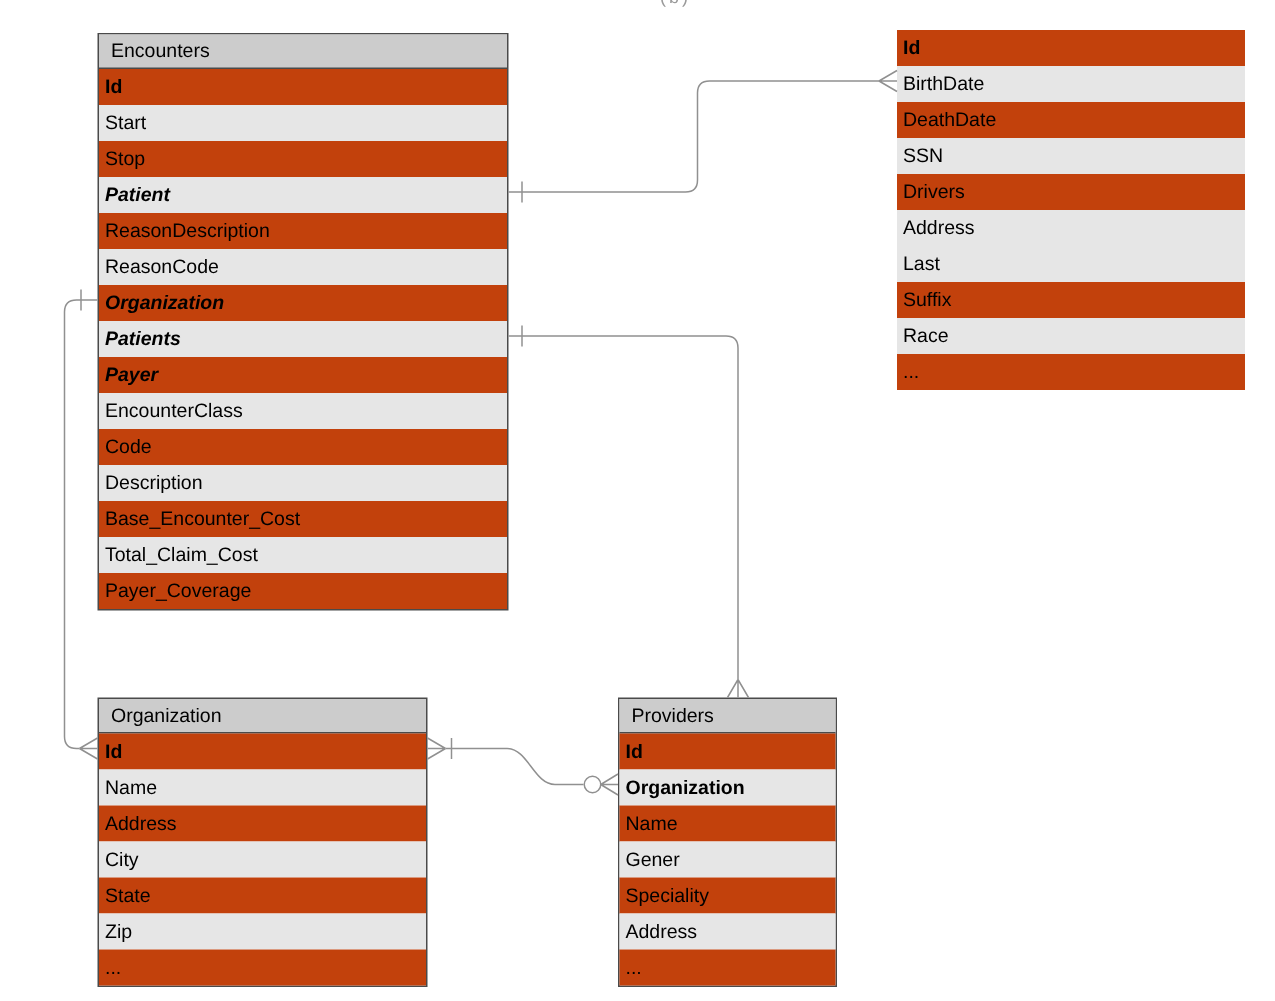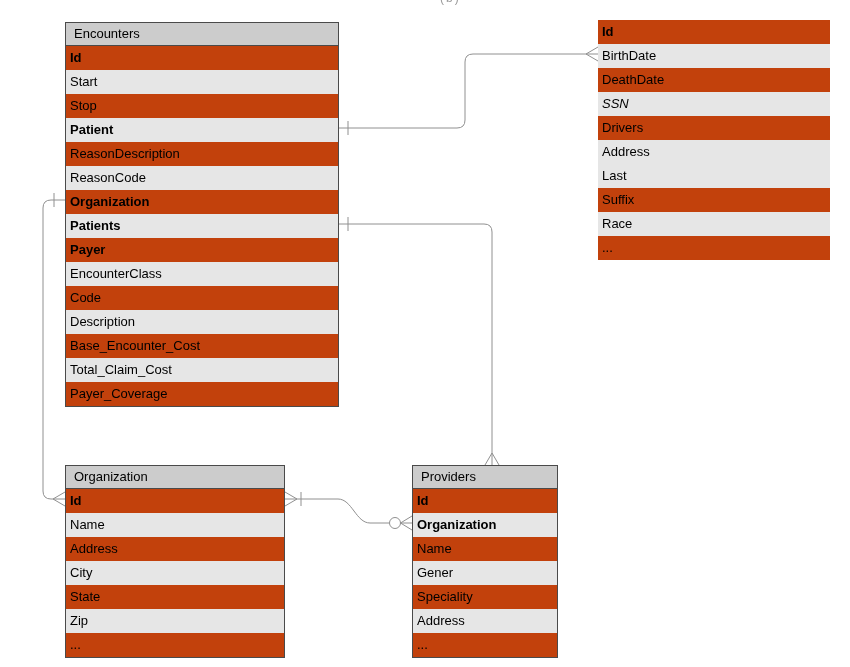--- a/index.html
+++ b/index.html
@@ -72,22 +72,22 @@
     line-height: 24px;
     padding-left: 4px;
     white-space: nowrap;
     overflow: hidden;
     background: #c2410c;
   }
   .er-table .row.alt {
     background: var(--alt-row, #e6e6e6);
   }
   .f-bold { font-weight: bold; }
-  .f-bold-italic { font-weight: bold; }
-  .f-italic { font-style: italic; }
+  .f-bold-italic { font-weight: bold; font-style: italic; }
+  .f-italic { }
   .f-normal { font-weight: normal; }
 </style>
 </head>
 <body>
 
 <div class="canvas">
 
   <div class="caption">(b)</div>
 
   <div class="er-table bordered" style="left:65px; top:22px; width:274px;">

